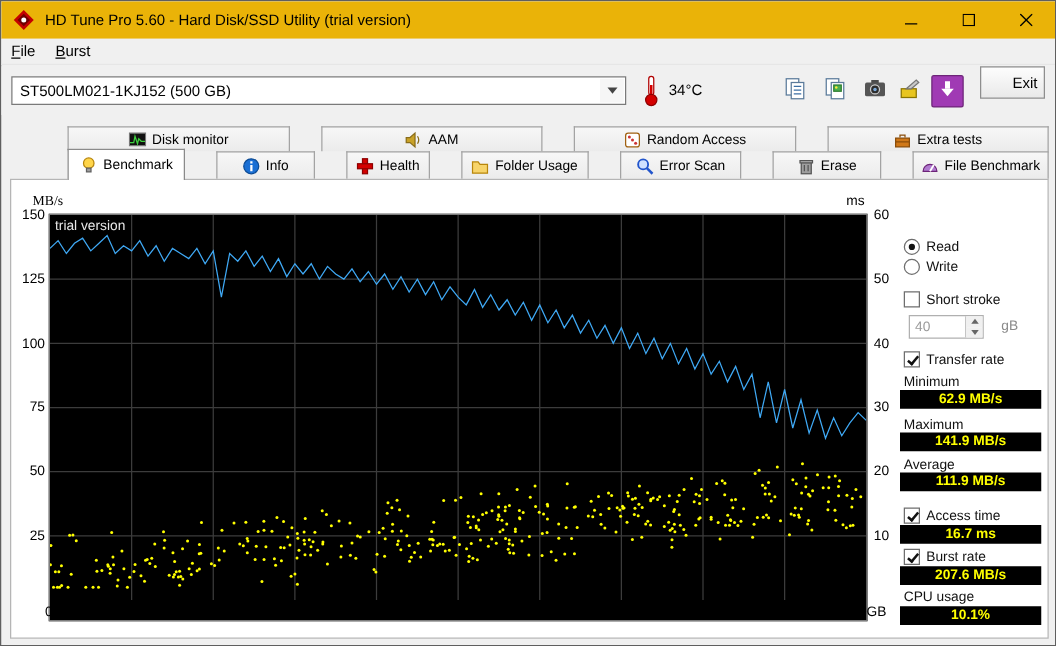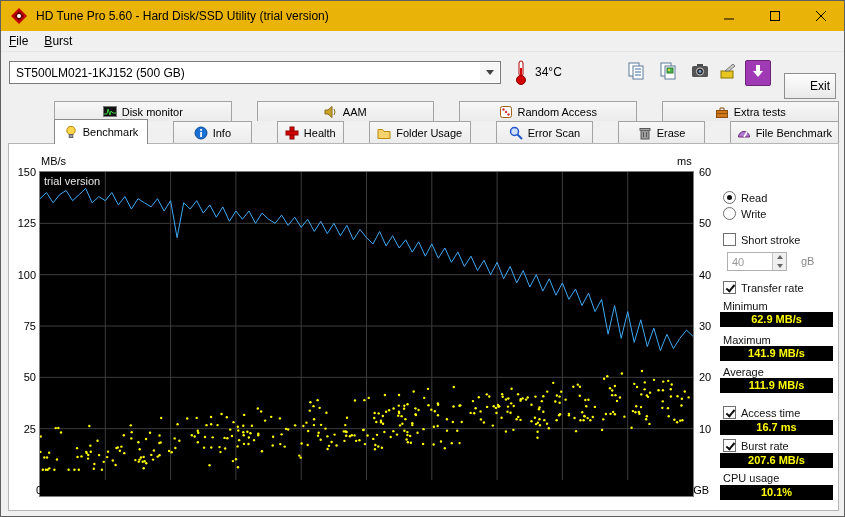--- a/index.html
+++ b/index.html
@@ -30,21 +30,21 @@
            padding-left:6px; cursor:default; }
   .combo-arrow { position:absolute; right:1px; top:1px; bottom:1px; width:19px;
                  display:flex; align-items:center; justify-content:center; background:#f6f6f6; }
   .tri-down { width:0; height:0; border-left:4px solid transparent; border-right:4px solid transparent;
               border-top:5px solid #444; }
   .thermo { position:absolute; left:514px; top:6px; }
   .temp-text { position:absolute; left:534px; top:12px; font-size:12px; color:#000; }
   .tb-btn { position:absolute; top:7px; width:26px; height:26px; display:flex;
             align-items:center; justify-content:center; border:1px solid transparent; }
   .dl-btn { background:#a03ab4; border:1px solid #6d2478; border-radius:2px; }
-  .exit-btn { position:absolute; left:783px; top:20px; width:52px; height:26px; font-size:12px;
+  .exit-btn { position:absolute; left:783px; top:0; width:52px; height:26px; font-size:12px;
               background:linear-gradient(#fdfdfd,#e9e9e9); border:1px solid #8e8e8e;
               font-family:"Liberation Sans", sans-serif;padding-left:20px; }
 
   
   .tabs1 { position:absolute; top:100px; left:28px; width:810px; height:20px; display:flex; }
   .tabs2 { position:absolute; top:120px; left:28px; width:810px; height:23px; display:flex; }
   .tab { display:flex; align-items:center; justify-content:center; gap:5px; font-size:11px;
          background:linear-gradient(#f7f7f7,#ebebeb); border:1px solid #a3a3a3; cursor:default;margin-left:25px; }
   .tabs1 .tab { border-bottom:none; }
   .tabs2 .tab { border-bottom:none; }
@@ -310,21 +310,21 @@
             <path d="M1.5 11 a5.5 5.5 0 0 1 11 0 z" fill="#b07ad0" stroke="#6d2478"></path>
             <line x1="7" y1="11" x2="10" y2="6" stroke="#fff" stroke-width="1.5"></line>
           </svg>
       </span>
       <span>File Benchmark</span>
     </div>
   </div>
 
   <div class="page">
 
-    <span class="axis-label" style="left:32px; top:11px;">MB/s</span>
+    <span class="axis-label" style="left:17px; top:11px;font-family:Liberation Serif, serif;">MB/s</span>
     <span class="axis-label" style="left:668px; top:11px;">ms</span>
 
     <div class="plot-wrap">
       <div class="watermark">trial version</div>
       <svg id="plot" width="653" height="308" viewBox="0 0 653 308">
           <line x1="65.3" y1="0" x2="65.3" y2="308" stroke="#3c3c3c" stroke-width="1"></line>
           <line x1="130.6" y1="0" x2="130.6" y2="308" stroke="#3c3c3c" stroke-width="1"></line>
           <line x1="195.9" y1="0" x2="195.9" y2="308" stroke="#3c3c3c" stroke-width="1"></line>
           <line x1="261.2" y1="0" x2="261.2" y2="308" stroke="#3c3c3c" stroke-width="1"></line>
           <line x1="326.5" y1="0" x2="326.5" y2="308" stroke="#3c3c3c" stroke-width="1"></line>

